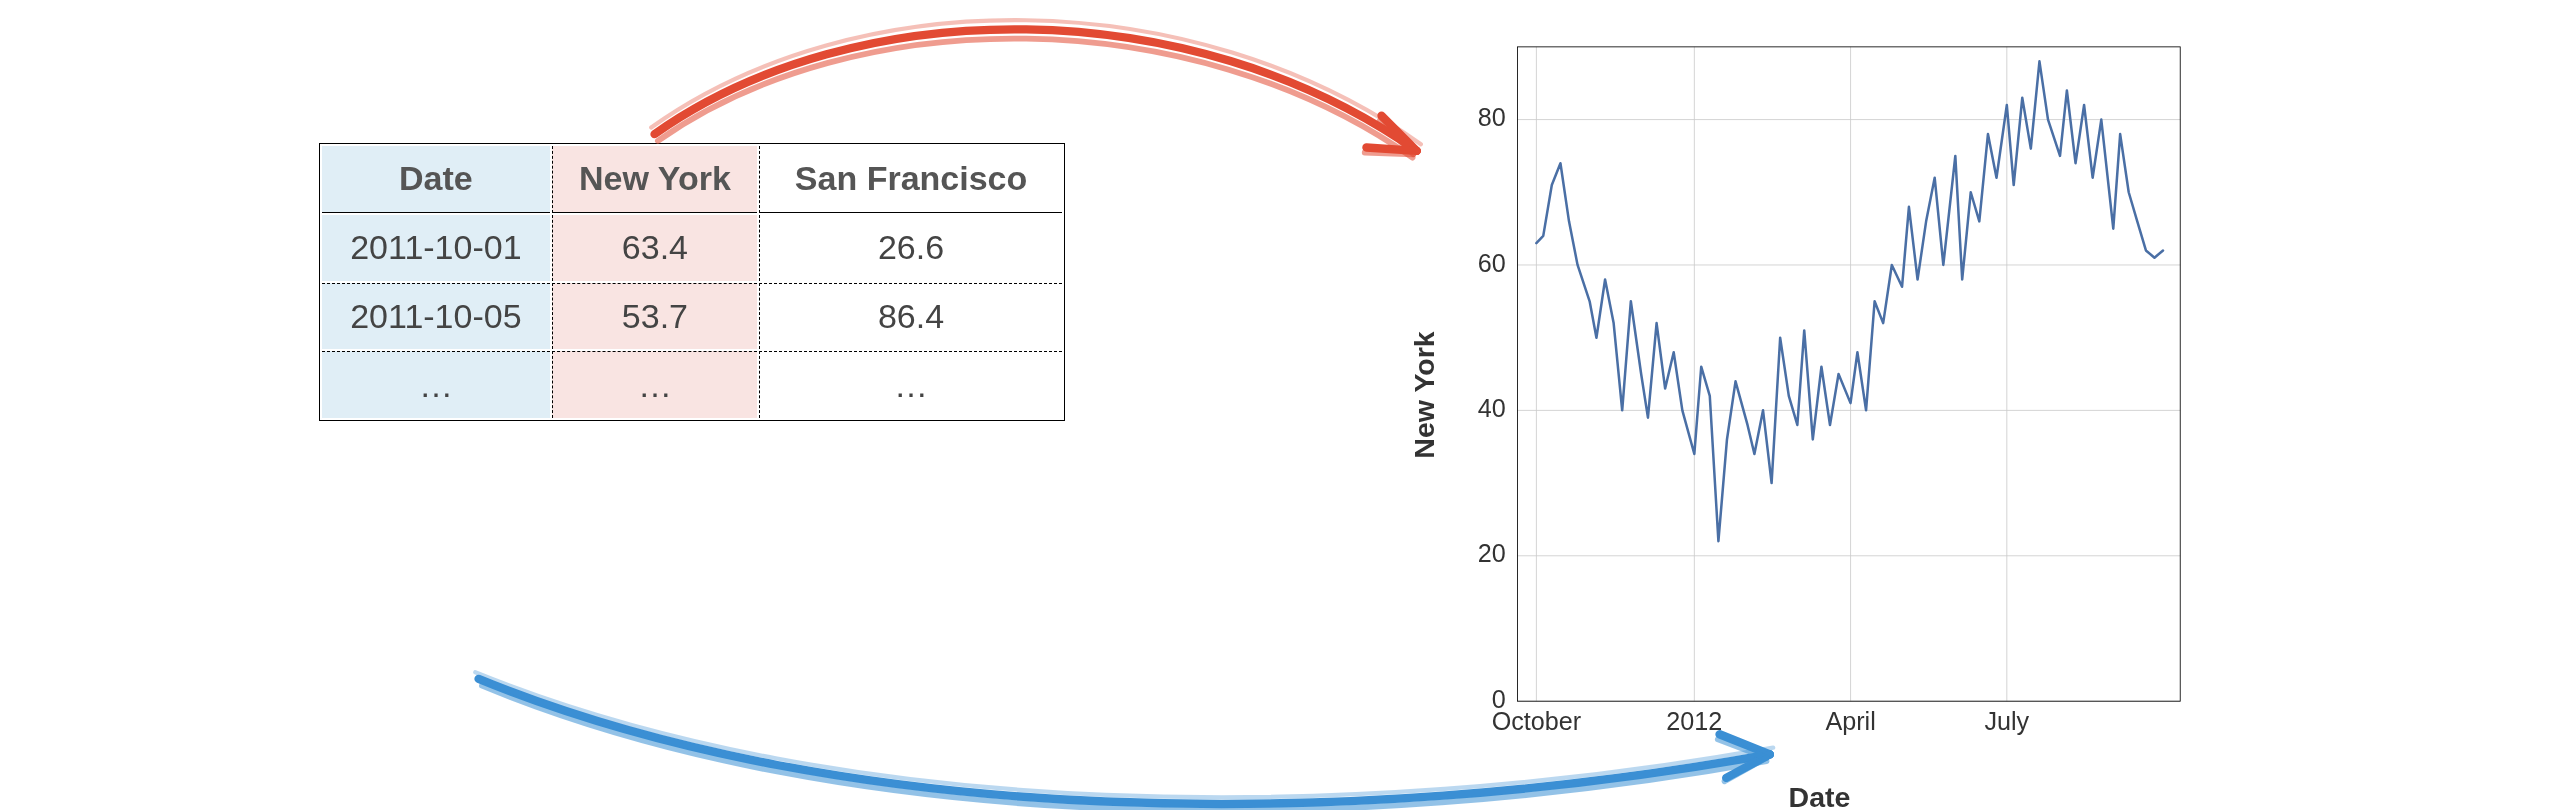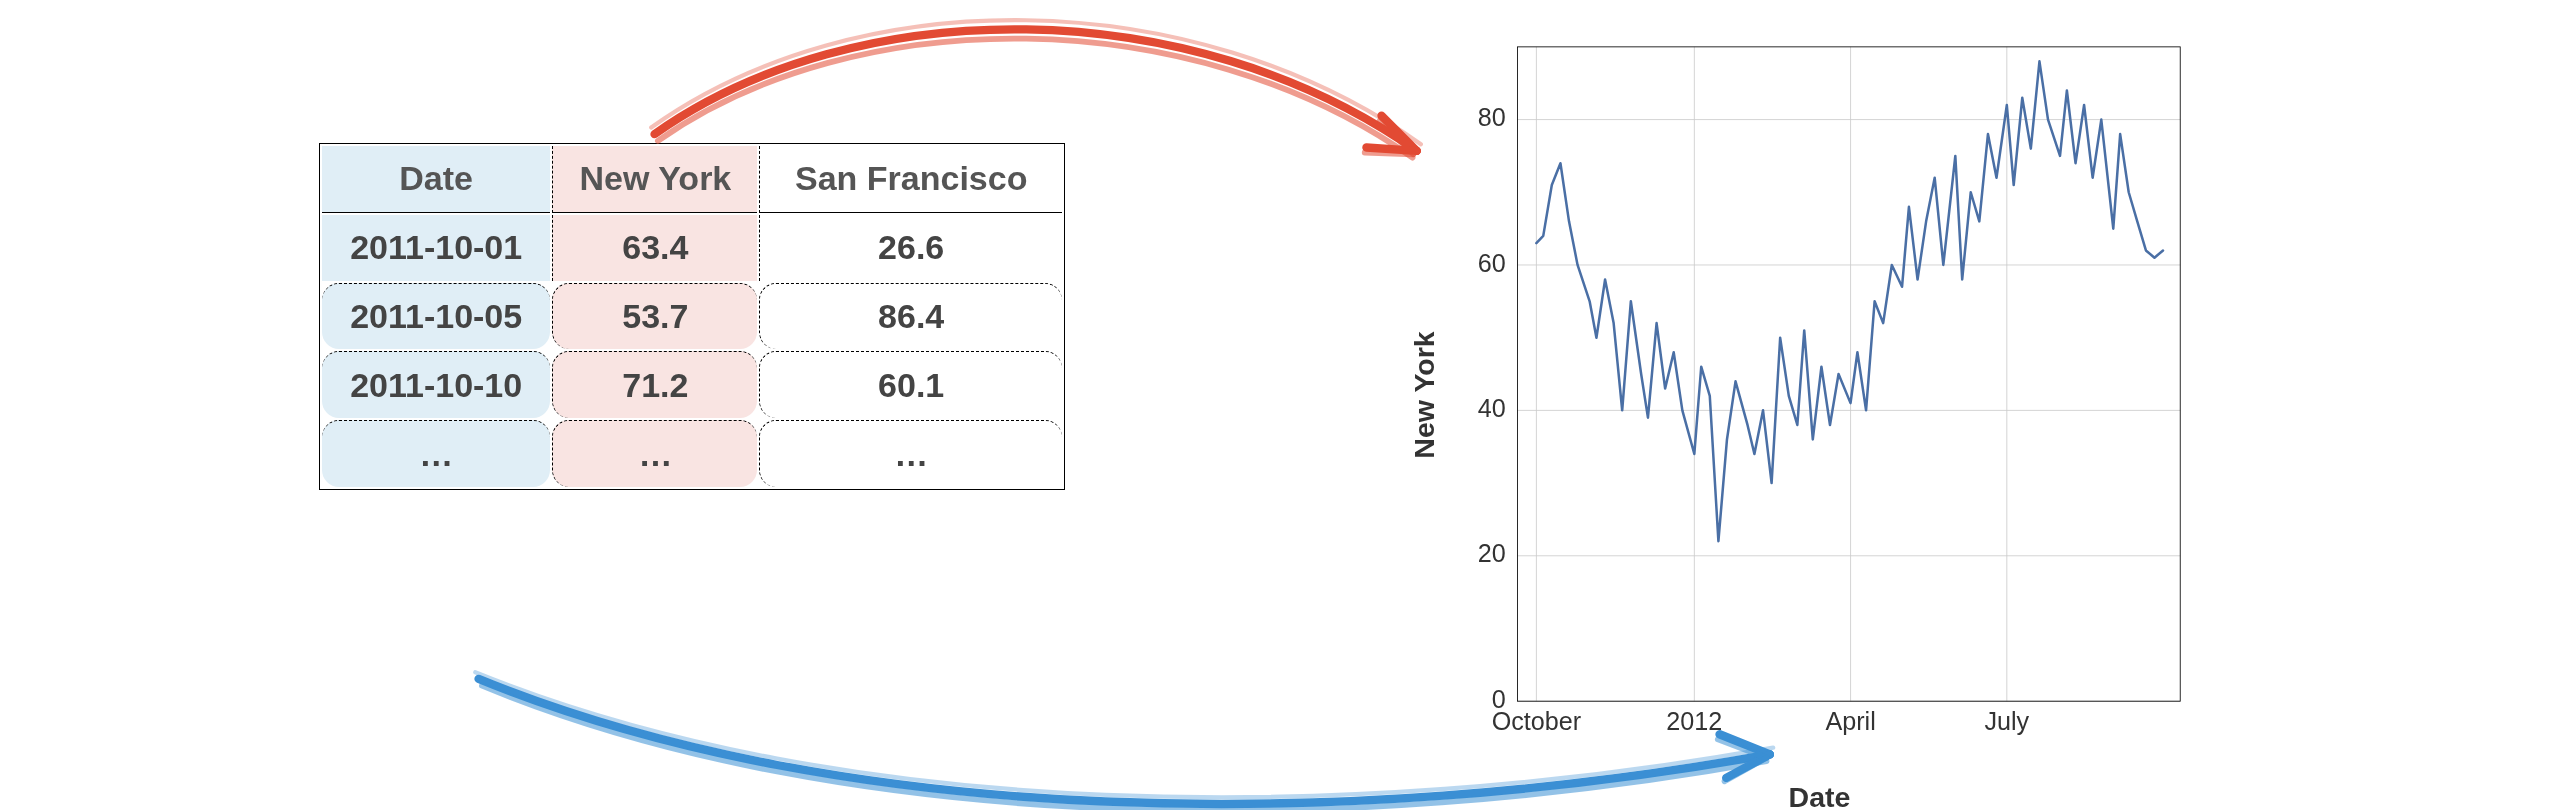--- a/index.html
+++ b/index.html
@@ -23,30 +23,30 @@
   position: absolute;
   left: 319px;
   top: 143px;
   width: 746px;
   border: 1.7px solid #000;
   font-size: 34px;
 }
 .tbl th, .tbl td {
   padding: 13.4px 8.4px;
   text-align: center;
-  font-weight: 700;
+  font-weight: 400;
 }
 .tbl thead th {
   font-weight: 700;
   color: #555;
   border-bottom: 1.7px solid #000;
 }
 .tbl thead th + th,
 .tbl tbody td + td { border-left: 1.7px dashed #000; }
-.tbl tbody tr + tr td { border-top: 1.7px dashed #000; border-radius: 17px; }
+.tbl tbody tr + tr td { border-top: 1.7px dashed #000; }
 
 .col-date { background: #e0eef6; }
 .col-ny   { background: #f9e4e2; }
 
 
 .chart-wrap {
   position: absolute;
   left: 1442px;
   top: 30px;
   width: 755px;
@@ -108,25 +108,20 @@
         <td class="col-date">2011-10-01</td>
         <td class="col-ny">63.4</td>
         <td>26.6</td>
       </tr>
       <tr>
         <td class="col-date">2011-10-05</td>
         <td class="col-ny">53.7</td>
         <td>86.4</td>
       </tr>
       <tr>
-        <td class="col-date">2011-10-10</td>
-        <td class="col-ny">71.2</td>
-        <td>60.1</td>
-      </tr>
-      <tr>
         <td class="col-date">…</td>
         <td class="col-ny">…</td>
         <td>…</td>
       </tr>
     </tbody>
   </table>
 
   <div class="chart-wrap">
     <span class="y-label">New York</span>
     <span class="x-label">Date</span>

